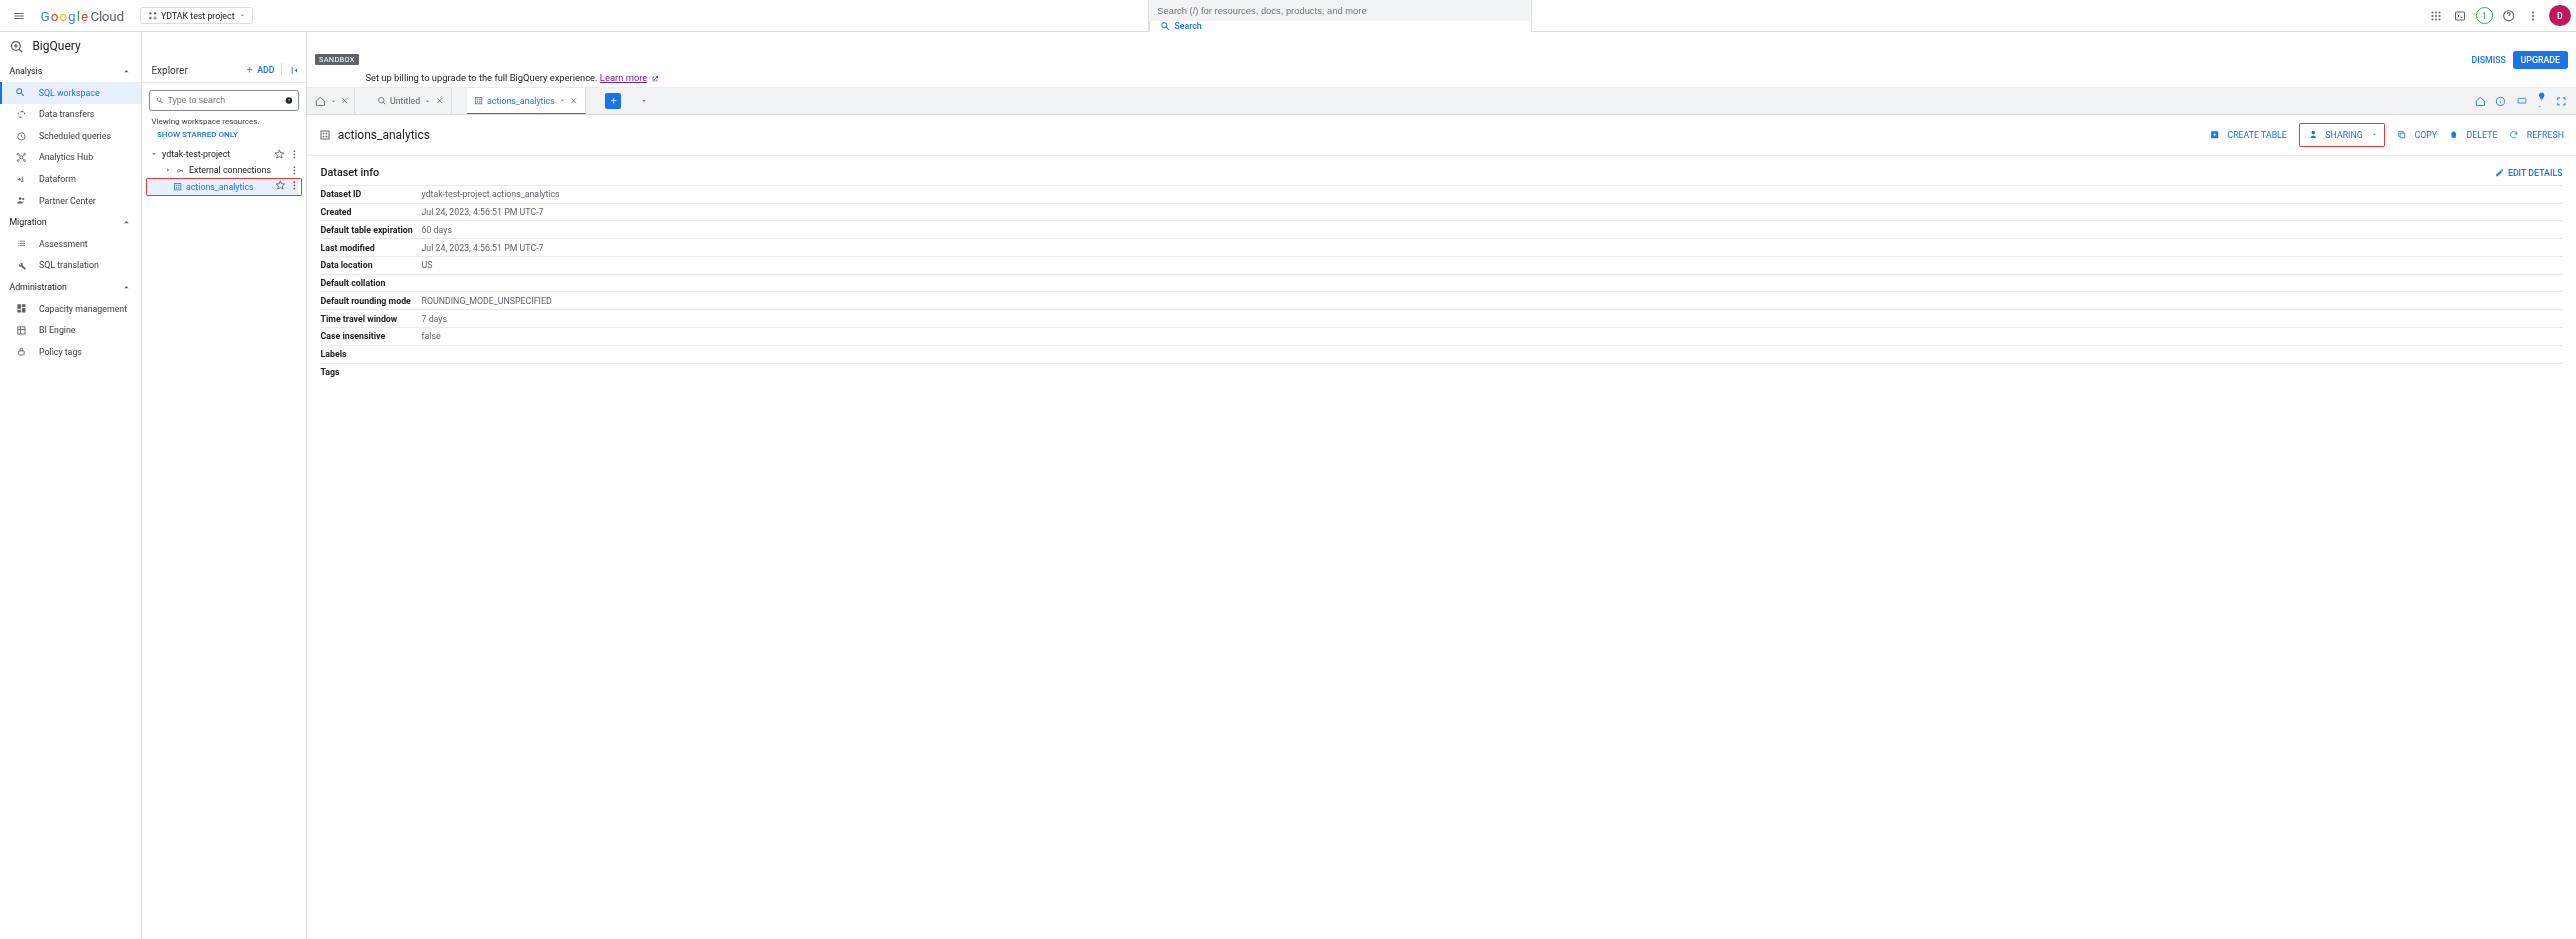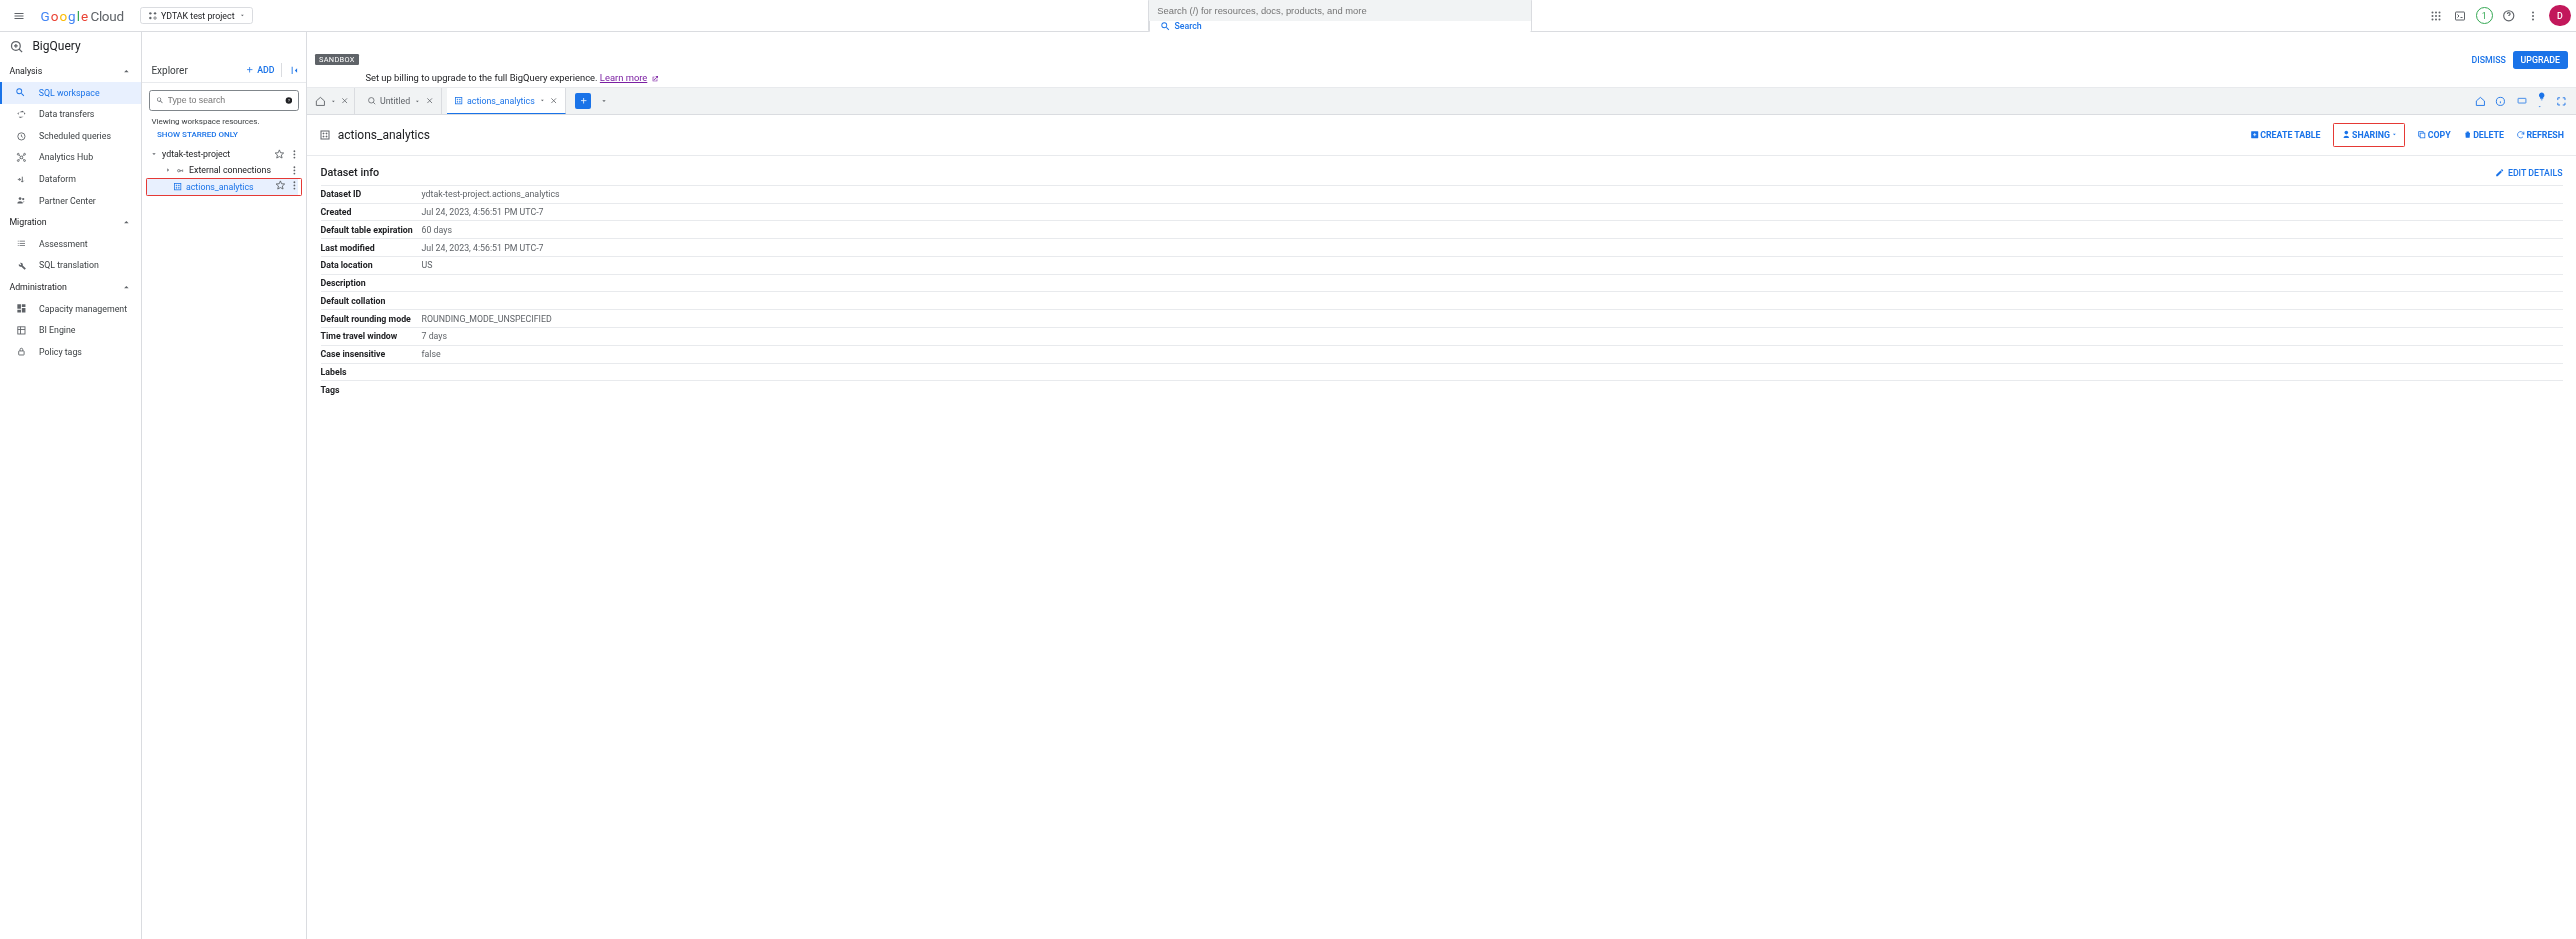--- a/index.html
+++ b/index.html
@@ -57,35 +57,35 @@
   
   .content { flex:1; display:flex; flex-direction:column; }
   .banner { display:flex; align-items:center; padding:4px 8px; gap:6.7px; background:#fff; border-bottom:0.7px solid #e8eaed; }
   .sandbox-chip { background:#5f6368; color:#fff; font-size:7.4px; padding:1.3px 4px; border-radius:1.3px; letter-spacing:0.3px; }
   .banner-text { font-size:9.4px; color:#202124;margin-top:36px; }
   .banner-link { color:#7b1fa2; text-decoration:underline; cursor:pointer; }
   .banner-actions { margin-left:auto; display:flex; gap:6.7px; align-items:center; }
   .dismiss-btn { color:#1a73e8; font-weight:500; font-size:8.8px; cursor:pointer; }
   .upgrade-btn { background:#1a73e8; color:#fff; padding:4px 8px; border-radius:2.7px; font-size:8.8px; font-weight:500; cursor:pointer; }
 
-  .tabstrip { display:flex; align-items:center; background:#f1f3f4; border-bottom:0.7px solid #dadce0; height:27px; padding:0 4px; gap:5px; }
+  .tabstrip { display:flex; align-items:center; background:#f1f3f4; border-bottom:0.7px solid #dadce0; height:27px; padding:0 4px; gap:15px; }
   .tab { display:flex; align-items:center; gap:4px; padding:0 6.7px; height:100%; border-right:0.7px solid #dadce0; font-size:8.8px; color:#5f6368; cursor:pointer; }
   .tab.home { padding:0 4px; }
   .tab.active { background:#fff; color:#1a73e8; border-bottom:1.3px solid #1a73e8; }
   .tab .close { color:#5f6368; cursor:pointer; }
   .tab-add { width:16px; height:16px; background:#1a73e8; color:#fff; display:flex; align-items:center; justify-content:center; border-radius:2px; margin-left:4px; cursor:pointer; }
   .tab-dd { color:#5f6368; margin-left:4px; cursor:pointer; }
   .tab-right { margin-left:auto; display:flex; gap:9.4px; align-items:center; color:#1a73e8; padding-right:5.4px; }
   .tab-right .ic { cursor:pointer; }
 
   .page-header { display:flex; align-items:center; padding:8px 12px; border-bottom:0.7px solid #e8eaed; gap:6.7px; }
   .page-title-ic { color:#5f6368; }
   .page-title { font-size:12px; color:#202124; }
   .page-actions { margin-left:auto; display:flex; gap:12px; align-items:center; }
-  .action-btn { color:#1a73e8; font-size:8.8px; font-weight:700; display:flex; align-items:center; gap:1px; cursor:pointer;justify-content:space-between; }
+  .action-btn { color:#1a73e8; font-size:8.8px; font-weight:400; display:flex; align-items:center; gap:8px; cursor:pointer;justify-content:space-between; }
   .action-btn.boxed { border:1.3px solid #e53935; padding:5.4px 6.7px; border-radius:1.3px; }
 
   .info-section { padding:10.8px 13.5px; }
   .info-head { display:flex; align-items:center; justify-content:space-between; margin-bottom:5.4px; }
   .info-title { font-size:10.8px; font-weight:500; }
   .edit-link { color:#1a73e8; font-size:8.8px; font-weight:500; display:flex; align-items:center; gap:4px; cursor:pointer; }
   .info-table { width:100%; border-collapse:collapse; font-size:8.8px; }
   .info-table tr { border-top:0.7px solid #e8eaed; }
   .info-table td { padding:3.4px 0; }
   .info-table td.key { width:101px; font-weight:700; color:#202124; }
@@ -574,24 +574,20 @@
             </tr>
             <tr>
               <td class="key">Last modified</td>
               <td class="val">Jul 24, 2023, 4:56:51 PM UTC-7</td>
             </tr>
             <tr>
               <td class="key">Data location</td>
               <td class="val">US</td>
             </tr>
             <tr>
-              <td class="key">Description</td>
-              <td class="val"></td>
-            </tr>
-            <tr>
               <td class="key">Default collation</td>
               <td class="val"></td>
             </tr>
             <tr>
               <td class="key">Default rounding mode</td>
               <td class="val">ROUNDING_MODE_UNSPECIFIED</td>
             </tr>
             <tr>
               <td class="key">Time travel window</td>
               <td class="val">7 days</td>

